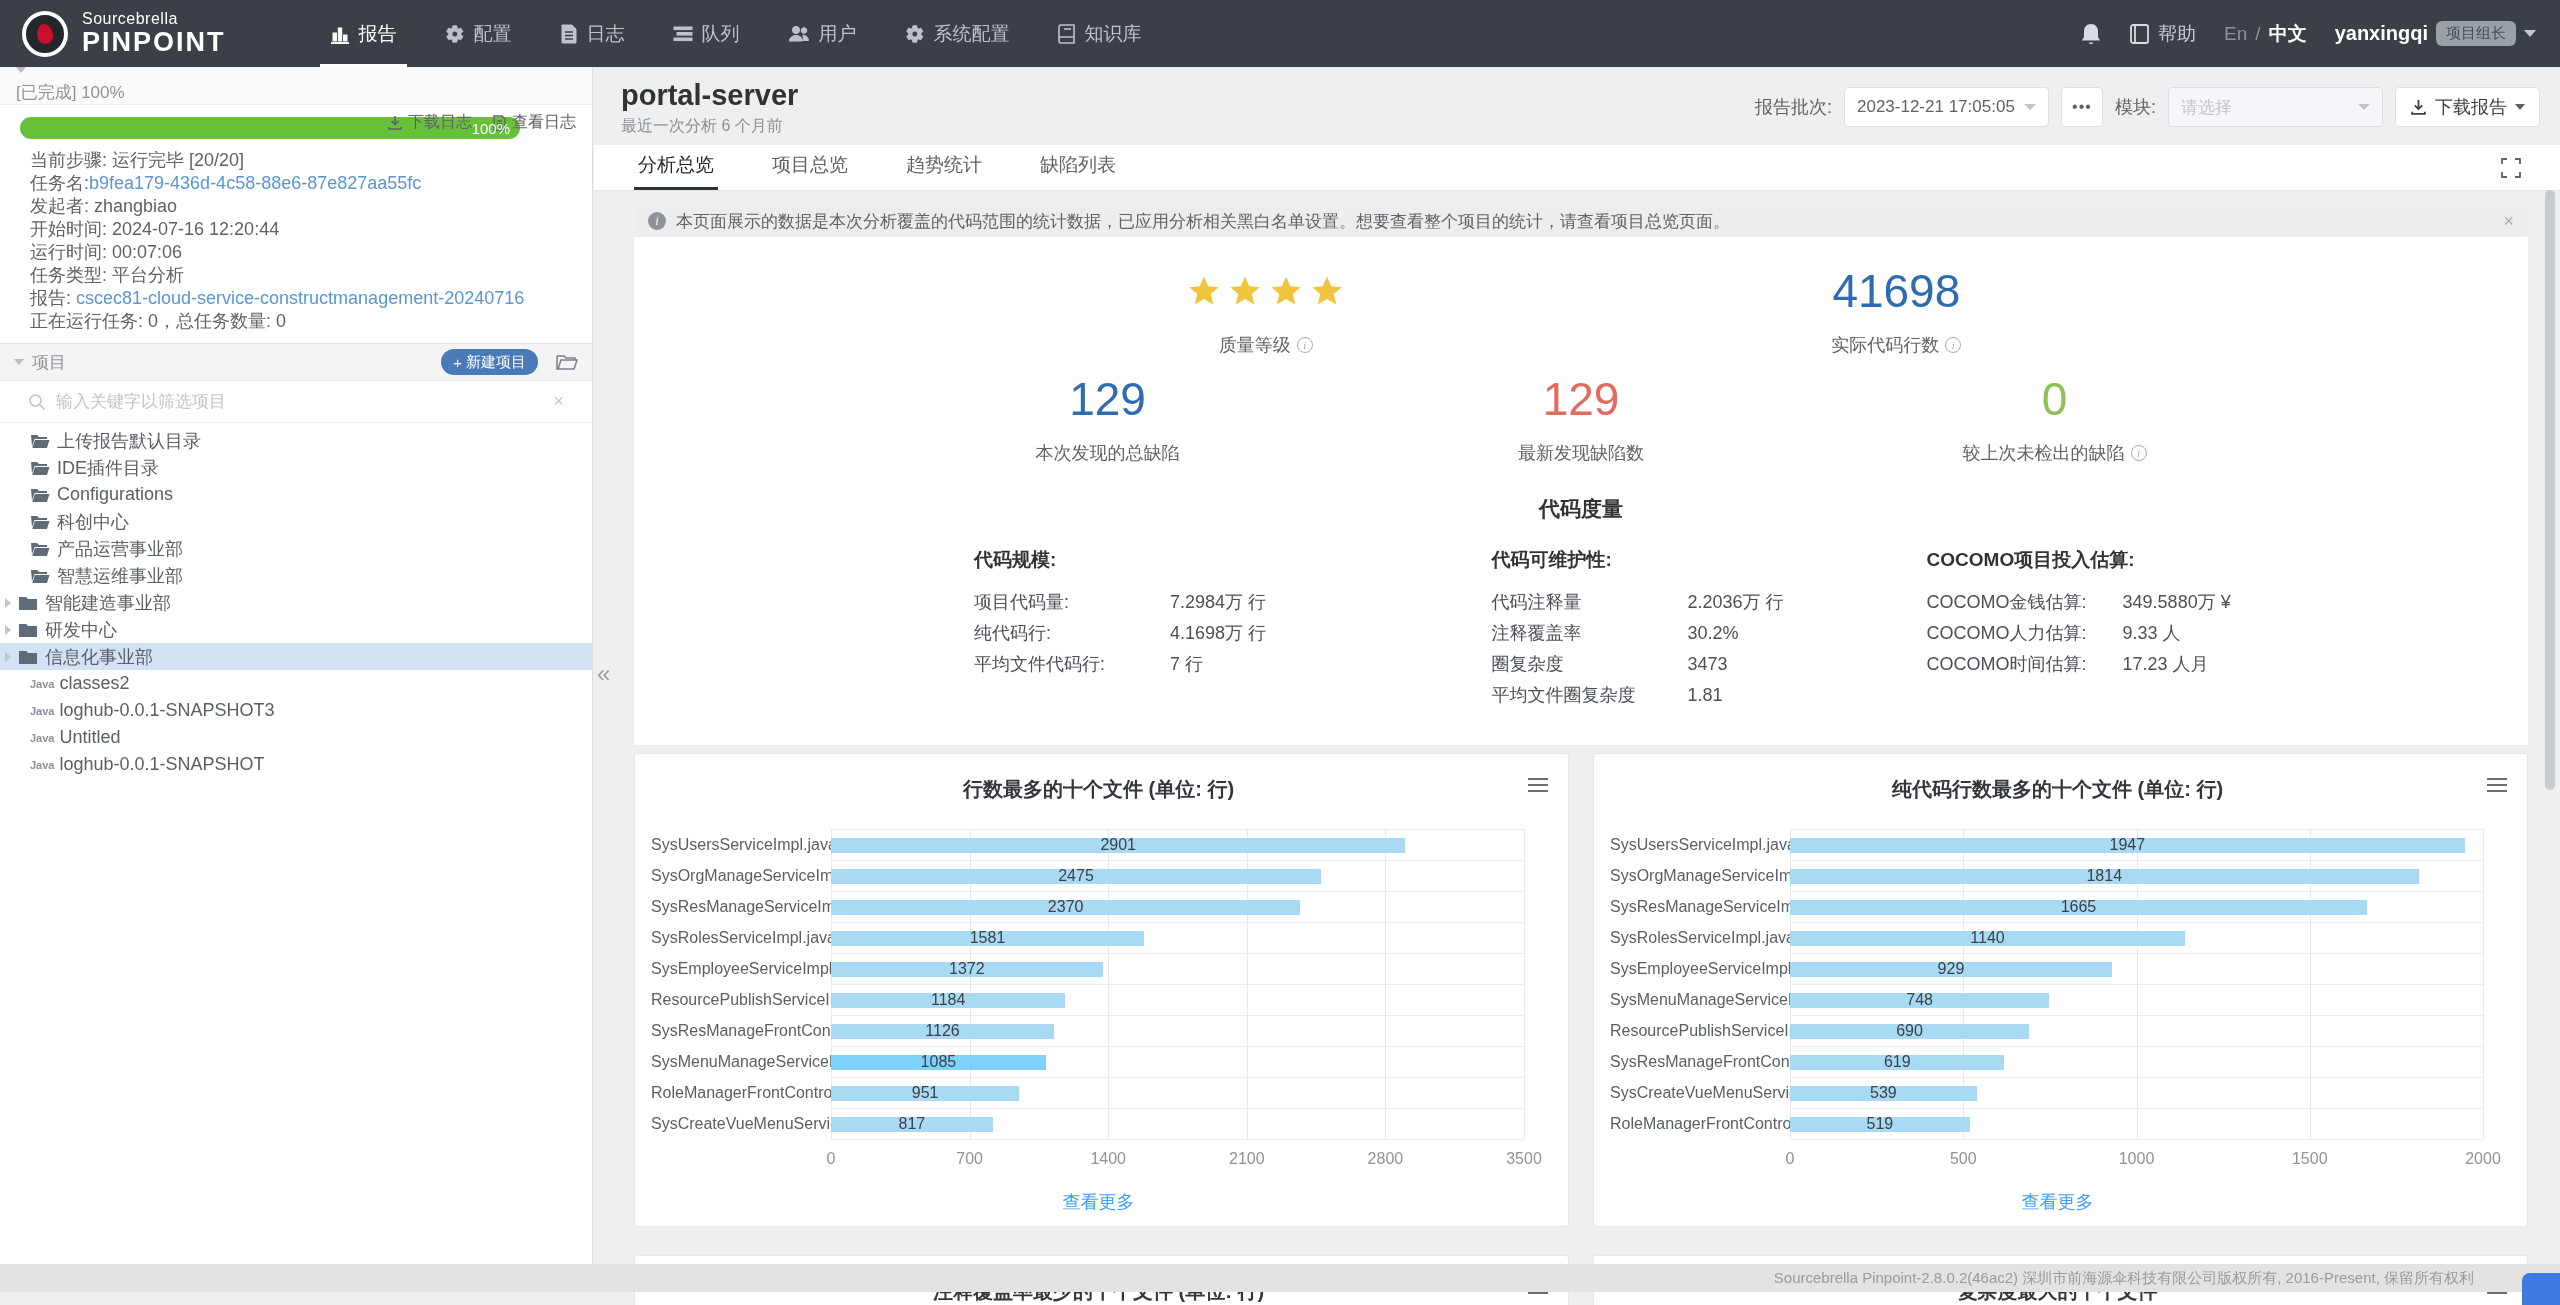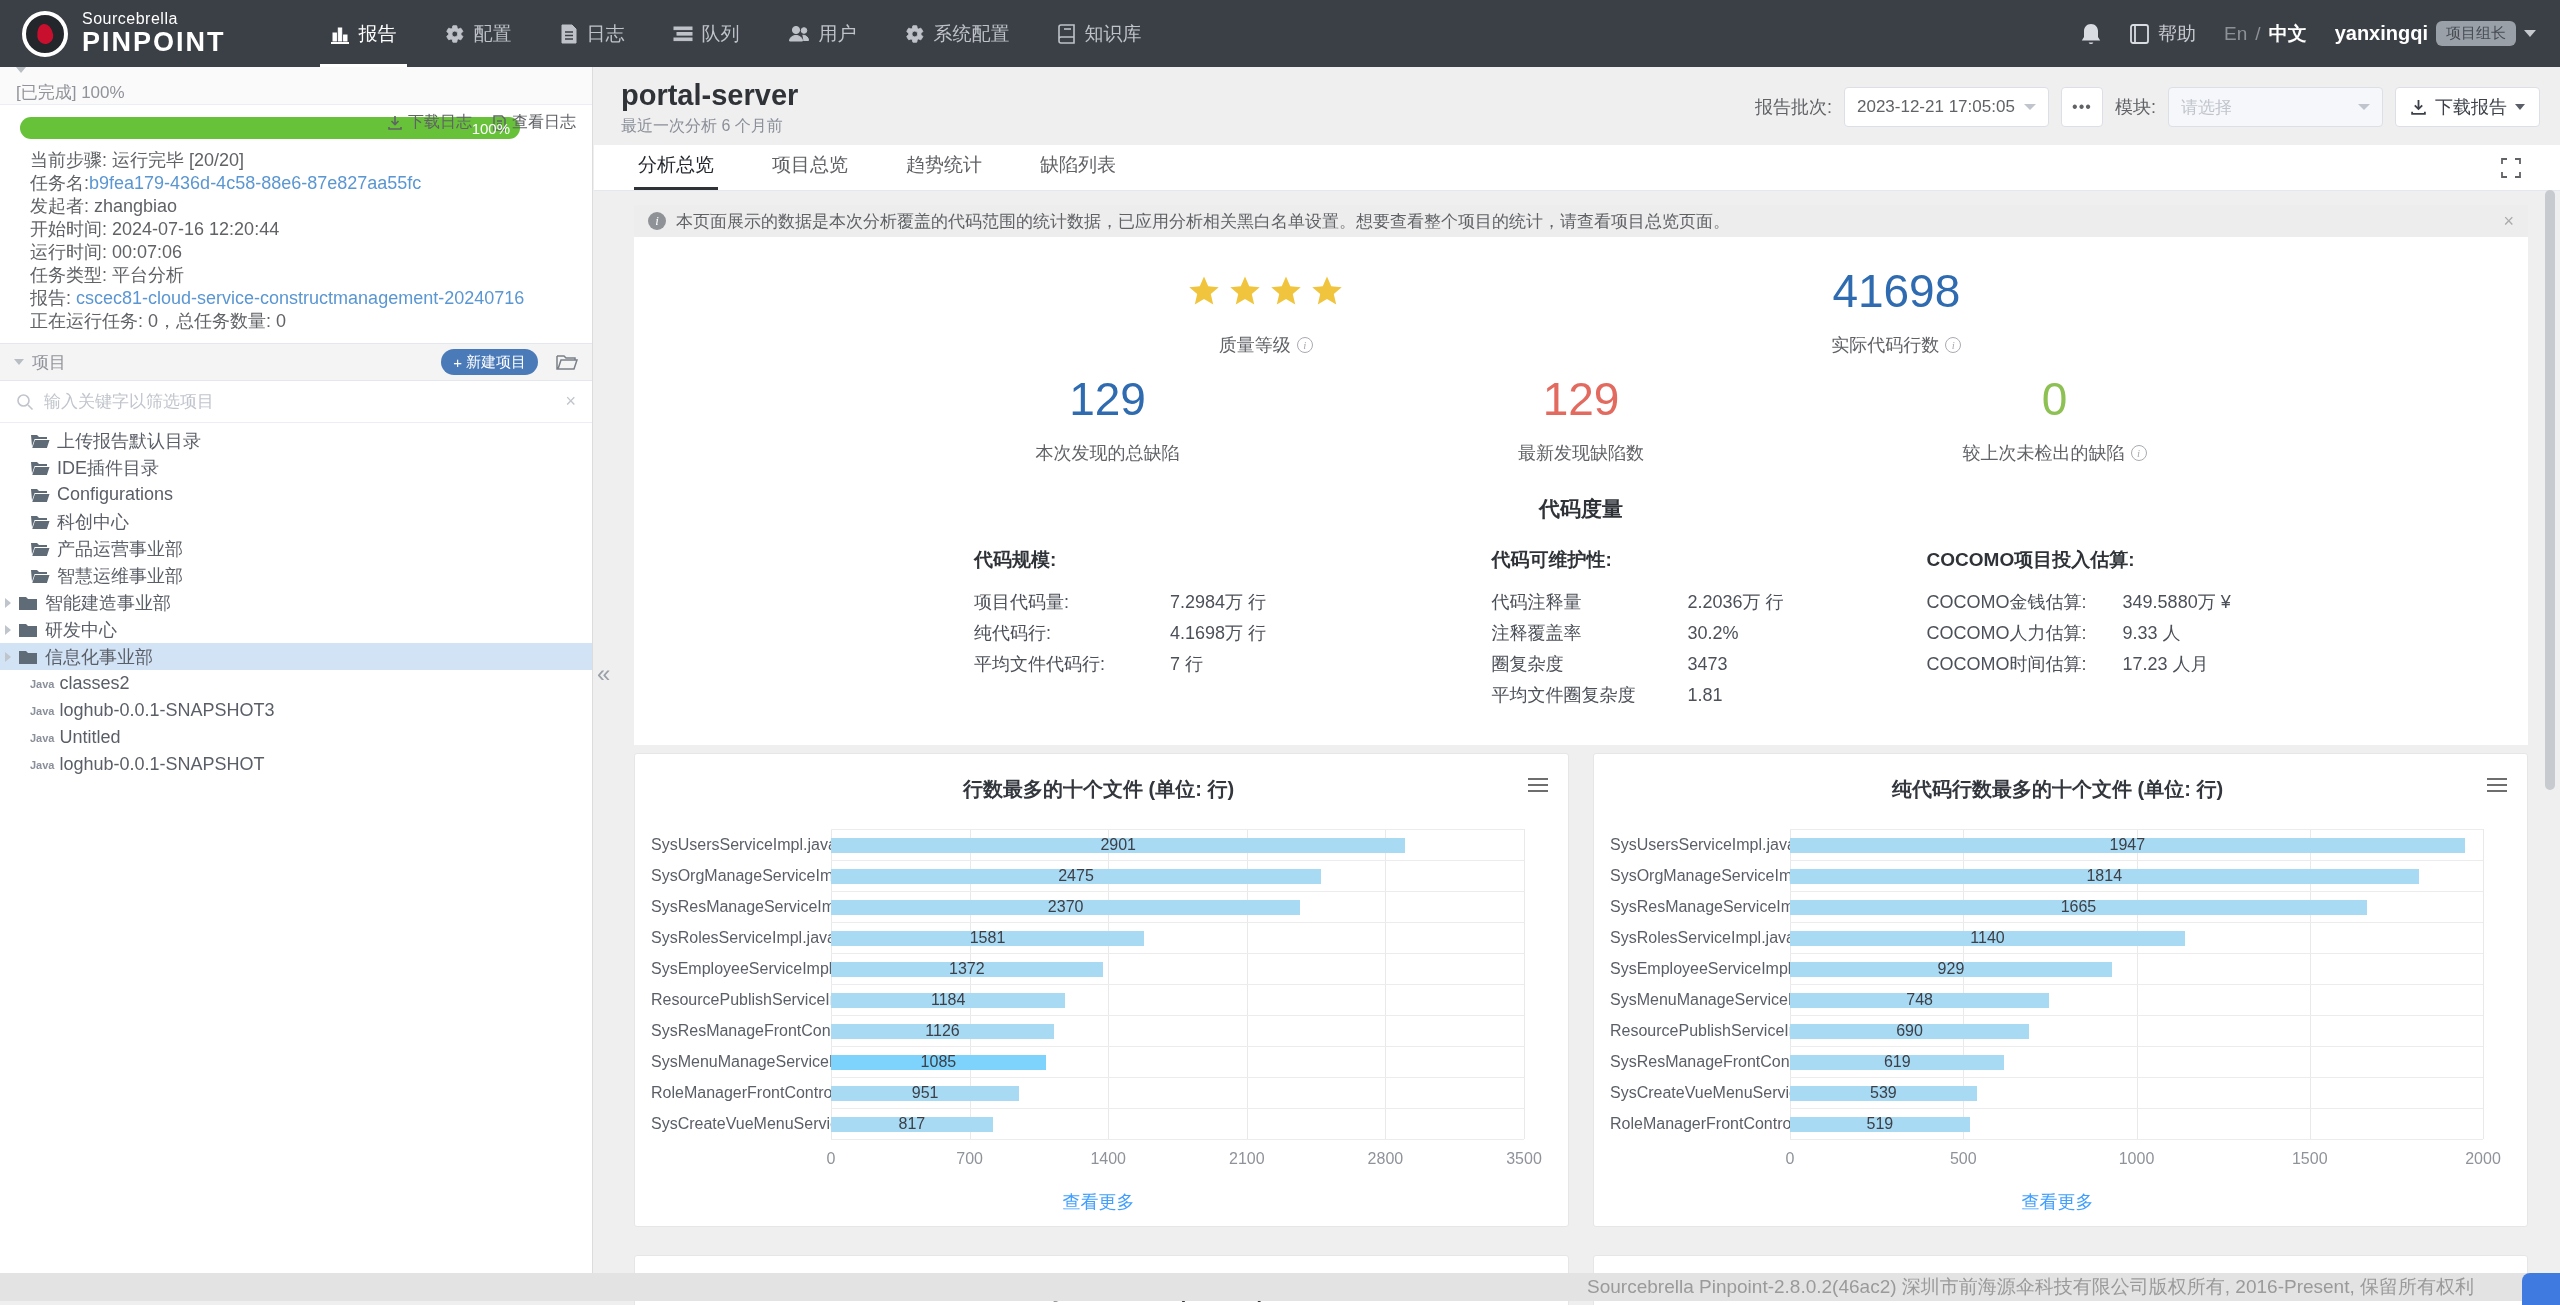--- a/index.html
+++ b/index.html
@@ -44,21 +44,21 @@
     display:flex; align-items:center; justify-content:flex-end; }
   .progress span { color:#fff; font-size:15px; margin-right:10px; }
   .tfield { font-size:18px; color:#606266; line-height:23px; white-space:nowrap; }
   .tfield .fval.link { color:#5a96d2; cursor:pointer; }
   .proj-header { height:38px; background:#f4f4f5; border-top:1px solid #e4e7ed; border-bottom:1px solid #e4e7ed;
     display:flex; align-items:center; padding:0 14px; gap:8px; color:#909399; font-size:17px; }
   .proj-header .hchev { width:0; height:0; border-left:5px solid transparent; border-right:5px solid transparent; border-top:6px solid #b9bdc4; }
   .new-proj { margin-left:auto; background:#4a7ab8; color:#fff; font-size:15px; border:none; border-radius:13px;
     height:26px; padding:0 12px; display:flex; align-items:center; gap:4px; cursor:pointer; }
   .folder-open-btn { margin-left:10px; cursor:pointer; }
-  .search-row { height:42px; display:flex; align-items:center; gap:10px; padding:0 16px; border-bottom:1px solid #ebeef5; }
+  .search-row { height:42px; display:flex; align-items:center; gap:10px; padding:0 28px; border-bottom:1px solid #ebeef5; }
   .search-row input { border:none; outline:none; flex:1; font-size:17px; color:#606266; font-family:inherit; }
   .search-row input::placeholder { color:#c0c4cc; }
   .search-clear { color:#c0c4cc; font-size:18px; cursor:pointer; }
   .tree { padding-top:4px; }
   .tree-item { height:27px; display:flex; align-items:center; gap:7px; padding-left:30px; font-size:18px;
     color:#5a5e66; cursor:pointer; white-space:nowrap; }
   .tree-item.has-caret { padding-left:5px; }
   .tree-item.selected { background:#d2e3f6; }
   .caret { width:0; height:0; border-top:5px solid transparent; border-bottom:5px solid transparent; border-left:6px solid #c0c4cc; }
   .java-badge { font-size:11px; color:#8a8f99; font-weight:bold; letter-spacing:0; margin-right:-2px; }
@@ -130,22 +130,22 @@
   .cband { height:31px; border-top:1px solid #ececec; position:relative; display:flex; align-items:center; }
   .bcol .cband:last-of-type { border-bottom:0; }
   .bands-bottom { border-bottom:1px solid #ececec; }
   .cbar { height:15px; background:#a9daf3; position:relative; }
   .cval { position:absolute; top:50%; left:50%; transform:translate(-50%,-50%); font-size:16px; color:#3c4048; white-space:nowrap; }
   .axis { position:relative; height:34px; margin-left:180px; margin-right:22px; }
   .tick { position:absolute; top:10px; transform:translateX(-50%); font-size:16px; color:#8f9399; }
   .view-more { text-align:center; margin-top:16px; font-size:18px; color:#409eff; cursor:pointer; }
 
   
-  .footer { position:absolute; left:0; bottom:4px; width:2560px; height:28px; background:#e3e3e3; z-index:60;
-    display:flex; align-items:center; justify-content:flex-end; padding-right:86px; font-size:19px; color:#9a9a9a; }
+  .footer { position:absolute; left:0; bottom:13px; width:2560px; height:28px; background:#e3e3e3; z-index:60;
+    display:flex; align-items:center; justify-content:flex-end; padding-right:86px; font-size:15px; color:#9a9a9a; }
   .floating-widget { position:absolute; right:0; bottom:0; width:38px; height:32px; background:#3f7ae0; border-radius:8px 0 0 0; z-index:70; cursor:pointer; }
   .scrollbar-thumb { position:absolute; right:5px; top:190px; width:10px; height:600px; background:#c7cacf; border-radius:5px; z-index:55; cursor:pointer; }
 </style>
 </head>
 <body>
 
 <div class="navbar">
   <div class="brand">
     <div class="brand-logo">
         <div class="brand-drop"></div>

